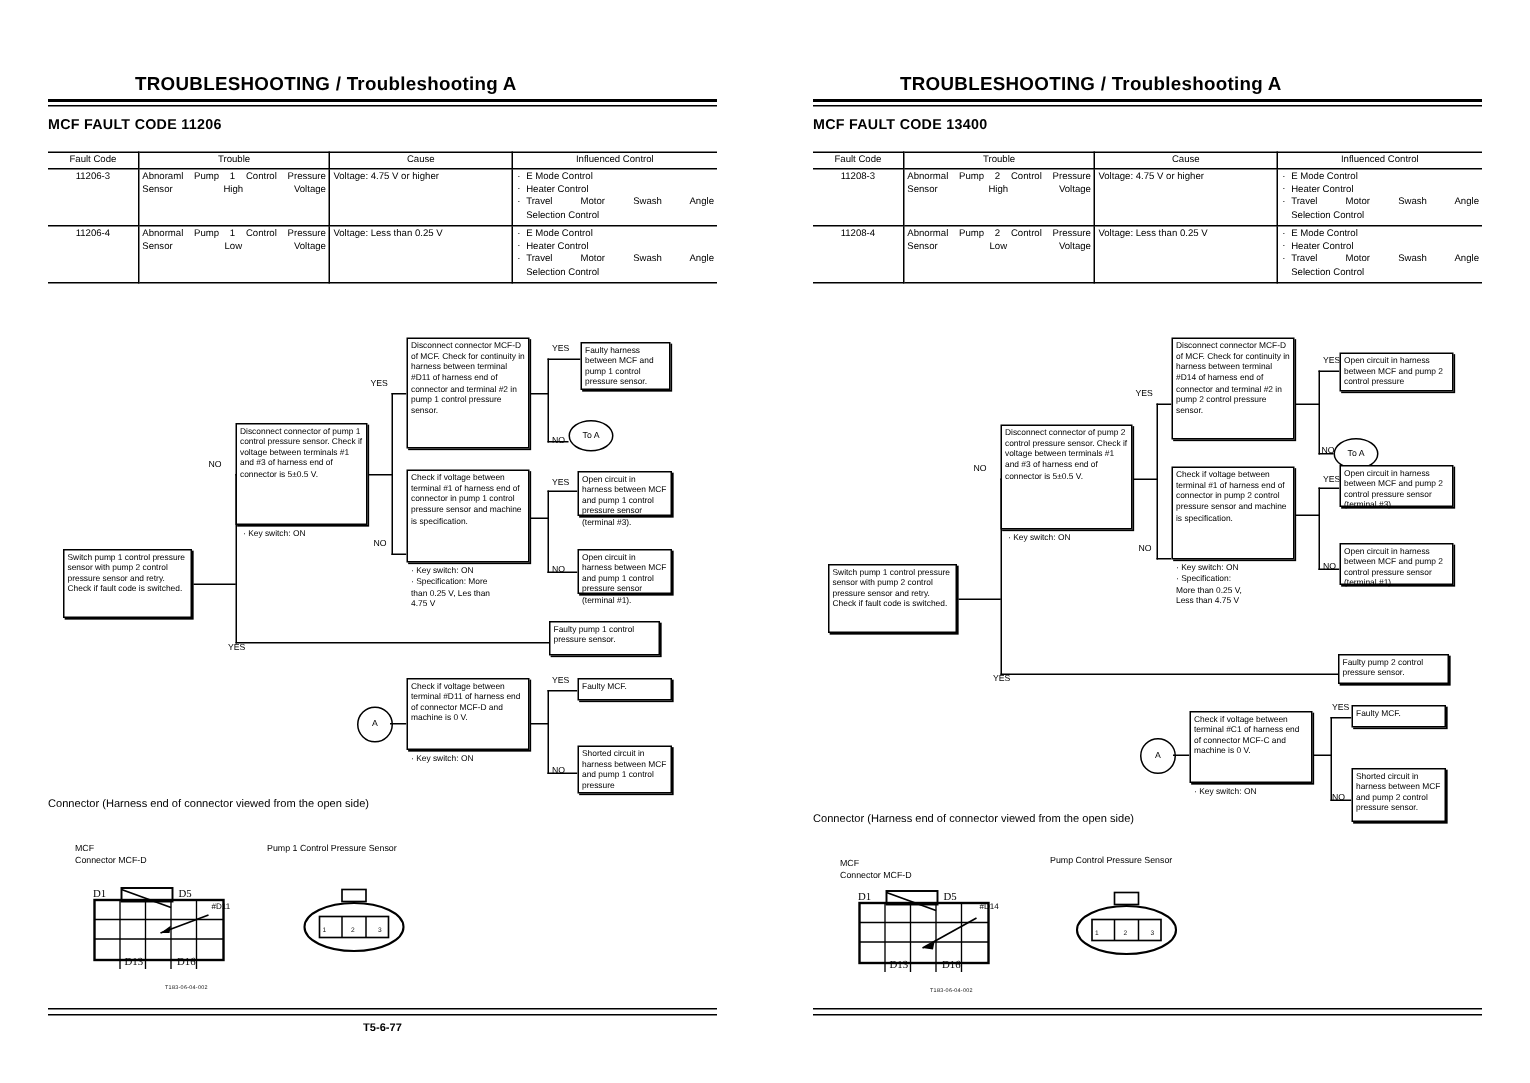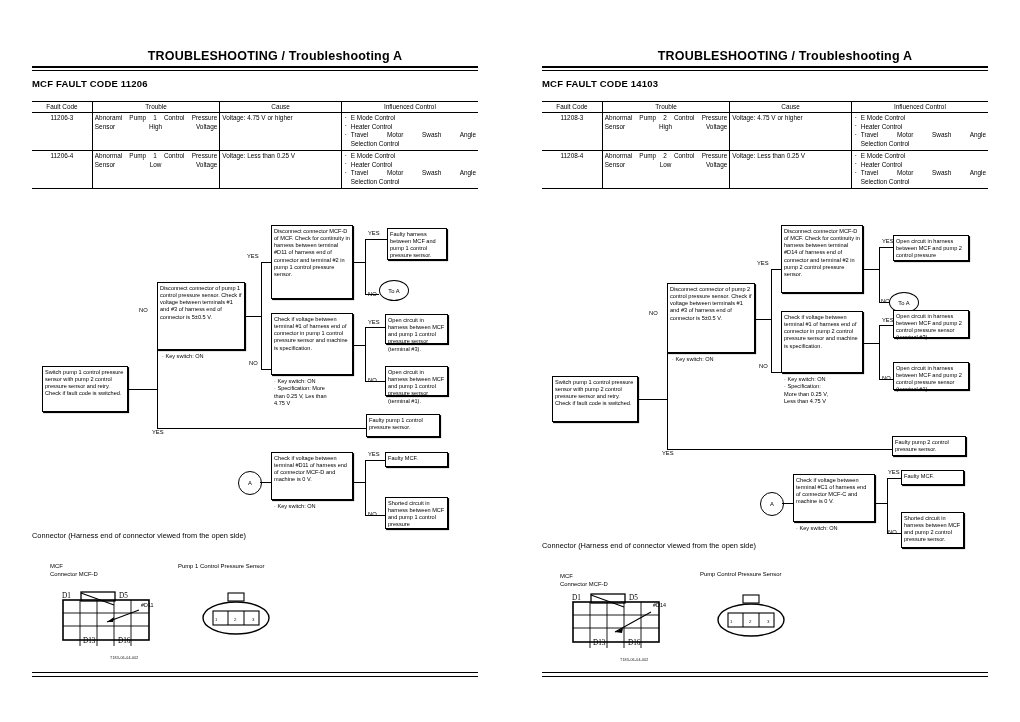--- a/index.html
+++ b/index.html
@@ -3,21 +3,21 @@
 <meta charset="utf-8">
 <style>
   html,body{margin:0;padding:0;background:#ffffff;}
   body{width:1020px;height:722px;font-family:"Liberation Sans",sans-serif;color:#000;overflow:hidden;}
   .sheet{position:absolute;inset:0;}
   .page{position:absolute;top:0;height:722px;width:510px;}
   .page.left{left:0;}
   .page.right{left:510px;}
 
   
-  .hdr-title{position:absolute;left:90px;top:49px;width:370px;text-align:center;
+  .hdr-title{position:absolute;left:90px;top:49px;width:370px;
              font-size:12.5px;font-weight:bold;letter-spacing:.2px;}
   .hdr-rule{position:absolute;left:32px;top:66px;width:446px;border-top:2.2px solid #000;}
   .hdr-rule2{position:absolute;left:32px;top:70px;width:446px;border-top:1px solid #000;}
   .sub-title{position:absolute;left:32px;top:78px;font-size:9.5px;font-weight:bold;letter-spacing:.2px;}
 
   
   .ftable{position:absolute;left:32px;top:101px;width:446px;border-collapse:collapse;
           font-size:6.4px;line-height:1.32;}
   .ftable th,.ftable td{border-left:.8px solid #000;border-right:.8px solid #000;
             padding:1px 2px 2px 2px;vertical-align:top;}
@@ -217,28 +217,29 @@
       <rect x="13" y="19" width="46" height="14" fill="none" stroke="#000" stroke-width="1.1"></rect>
       <line x1="28" y1="19" x2="28" y2="33" stroke="#000" stroke-width="1"></line>
       <line x1="44" y1="19" x2="44" y2="33" stroke="#000" stroke-width="1"></line>
     </svg>
     <div class="conn-code" style="left:215px;top:617px;font-size:4.4px;">1</div>
     <div class="conn-code" style="left:234px;top:617px;font-size:4.4px;">2</div>
     <div class="conn-code" style="left:252px;top:617px;font-size:4.4px;">3</div>
 
     <div class="ft-rule" style="top:672px;"></div>
     <div class="ft-rule2" style="top:676px;"></div>
+    <div class="ft-num" style="top:680px;">T5-6-77</div>
   </div>
 
   <div class="page right">
 
     <div class="hdr-title">TROUBLESHOOTING / Troubleshooting A</div>
     <div class="hdr-rule"></div>
     <div class="hdr-rule2"></div>
-    <div class="sub-title">MCF FAULT CODE 14103</div>
+    <div class="sub-title">MCF FAULT CODE 13400</div>
 
     <table class="ftable">
       <thead>
         <tr>
           <th class="c-code">Fault Code</th>
           <th class="c-trouble" style="text-align-last:center">Trouble</th>
           <th class="c-cause">Cause</th>
           <th class="c-infl">Influenced Control</th>
         </tr>
       </thead>

